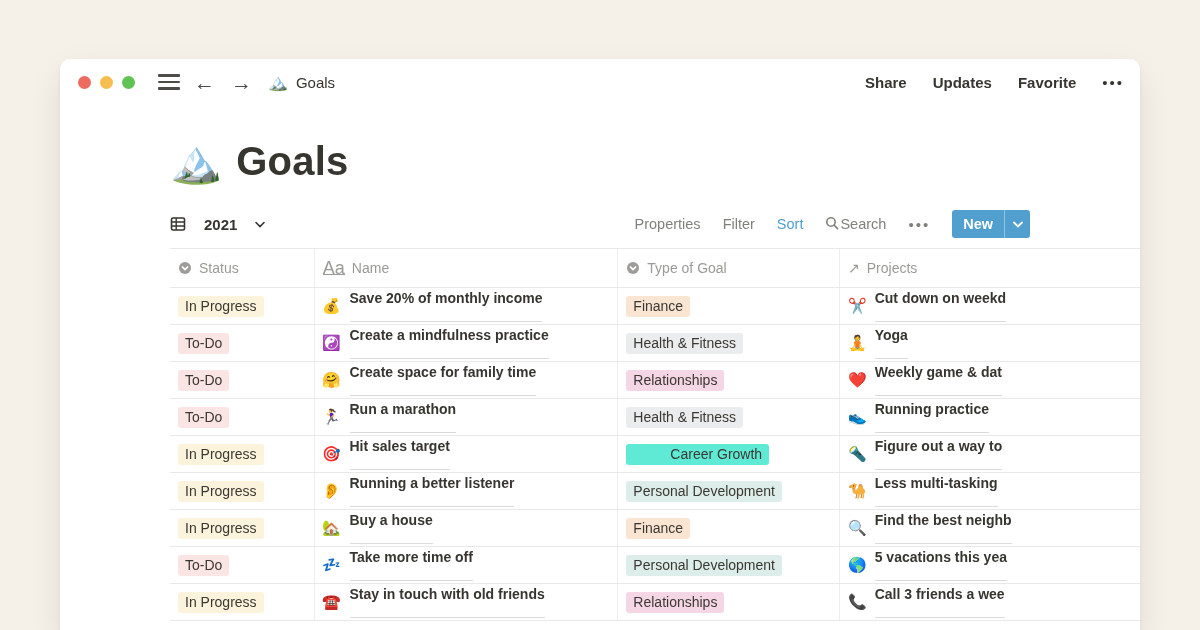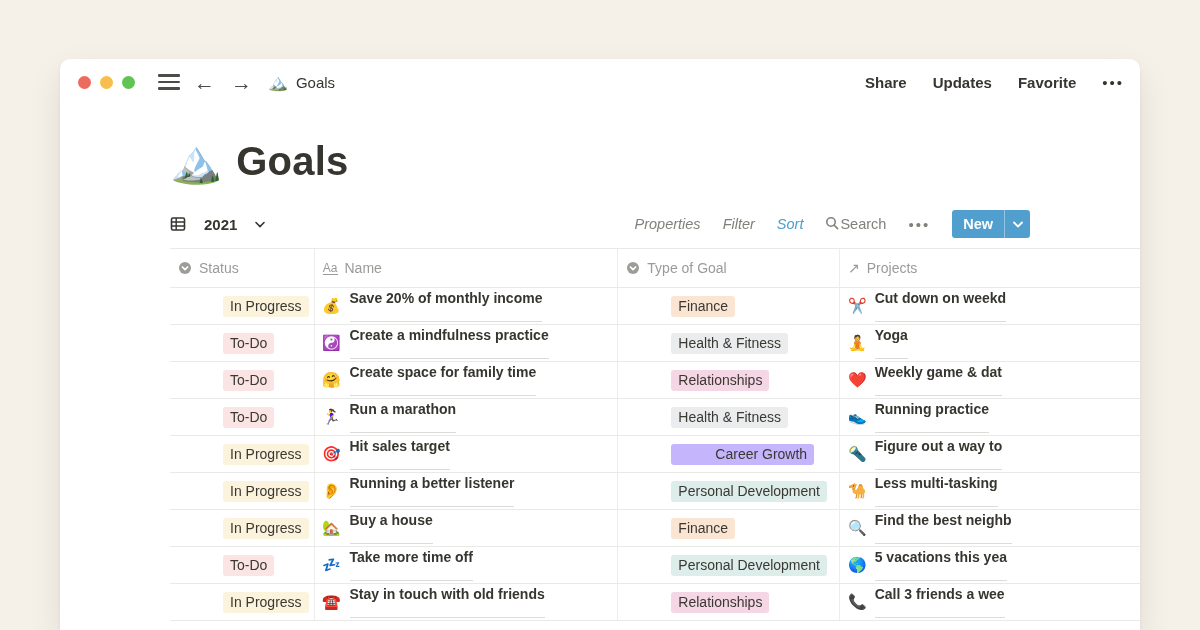--- a/index.html
+++ b/index.html
@@ -28,41 +28,41 @@
   .topbar-right .tb-btn { cursor:pointer;font-weight:bold; }
   .dots { letter-spacing:2px; font-size:15px; color:#37352F; cursor:pointer; }
   
   .page-head { margin:34px 0 0 110px; display:flex; align-items:center; gap:14px; }
   .page-head .emo { font-size:42px; line-height:1; }
   .page-title { font-size:40px; font-weight:bold; letter-spacing:.2px; }
   
   .toolbar { margin:24px 0 0 110px; width:860px; height:32px; display:flex; align-items:center; }
   .view-tab { display:flex; align-items:center; gap:18px; font-size:15px; font-weight:bold; cursor:pointer; }
   .toolbar-right { margin-left:auto; display:flex; align-items:center; gap:22px; font-size:14.5px; color:#82807a; }
-  .toolbar-right .t-btn { cursor:pointer;font-style:italic; }
+  .toolbar-right .t-btn { cursor:pointer; }
   .sort-on { color:#4E9DCE; }
   .search-group { display:flex; gap:1px; cursor:pointer; }
   .new-btn { display:flex; align-items:stretch; height:28px; border-radius:3px; overflow:hidden; background:#519FCF; color:#fff; cursor:pointer; }
   .new-main { display:flex; align-items:center; padding:0 11px; font-size:14.5px; font-weight:bold; }
   .new-chev { display:flex; align-items:center; justify-content:center; width:26px; border-left:1px solid rgba(255,255,255,.38); }
   
   .table { margin:8px 0 0 110px; width:970px; font-size:14px; }
   .thead { display:flex; height:40px; border-top:1px solid #E9E9E7; border-bottom:1px solid #E9E9E7; color:#9B9A97; }
   .th { display:flex; align-items:center; gap:7px; padding:0 8px; cursor:pointer; }
   .trow { display:flex; height:37px; border-bottom:1px solid #E9E9E7; }
   .td { display:flex; align-items:center; padding:0 8px; white-space:nowrap; overflow:hidden; cursor:pointer; }
   .c-status { width:170px; border-right:1px solid #EDEDEB; }
   .c-name   { width:360px; border-right:1px solid #EDEDEB; }
   .c-type   { width:262px; border-right:1px solid #EDEDEB; }
   .c-proj   { width:300px; flex:none; }
-  .tag { display:inline-block; padding:2px 7px; border-radius:3px; font-size:14px; color:#3b3833; line-height:17px;margin-left:45px; }
+  .tag { display:inline-block; padding:2px 7px; border-radius:3px; font-size:14px; color:#3b3833; line-height:17px; }
   .cell-emo { font-size:15px; margin-right:8px; flex:none; }
   .link-text { border-bottom:1px solid rgba(55,53,47,.18); padding-bottom:15px; white-space:nowrap; }
   .name-w { font-weight:bold; font-size:14px; }
-  .aa-icon { font-size:12px; color:#9B9A97; border-bottom:1px solid #9B9A97; line-height:12px; }
+  .aa-icon { font-size:18px; color:#9B9A97; border-bottom:1px solid #9B9A97; line-height:12px; }
   .rel-icon { font-size:14px; color:#9B9A97; }
   svg { display:block; }
 </style>
 </head>
 <body>
 
 <div class="window">
 
   <div class="topbar">
     <span class="tl red"></span>
@@ -230,21 +230,21 @@
         </div>
         <div class="trow">
           <div class="td c-status">
             <span class="tag" style="background: rgb(251, 243, 219);">In Progress</span>
           </div>
           <div class="td c-name">
             <span class="cell-emo">🎯</span>
             <span class="link-text name-w">Hit sales target</span>
           </div>
           <div class="td c-type">
-            <span class="tag" style="background: #c4b5fd; padding-left: 44px;">Career Growth</span>
+            <span class="tag" style="background: #5eead4; padding-left: 44px;">Career Growth</span>
           </div>
           <div class="td c-proj">
             <span class="cell-emo">🔦</span>
             <span class="link-text name-w">Figure out a way to</span>
           </div>
         </div>
         <div class="trow">
           <div class="td c-status">
             <span class="tag" style="background: rgb(251, 243, 219);">In Progress</span>
           </div>

